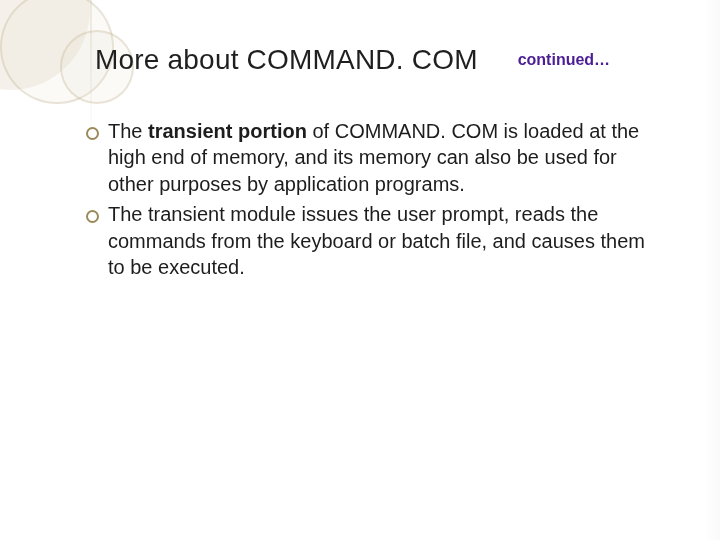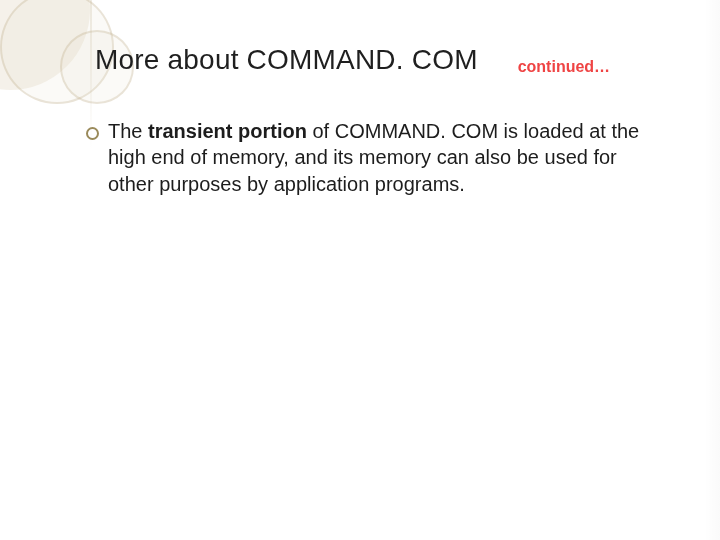--- a/index.html
+++ b/index.html
@@ -44,33 +44,33 @@
     height: 180px;
     background: linear-gradient(to bottom, rgba(190,175,140,0.3), rgba(190,175,140,0));
   }
 
   .title-row {
     position: absolute;
     top: 44px;
     left: 95px;
     right: 60px;
     display: flex;
-    align-items: flex-end;
+    align-items: center;
     gap: 40px;
   }
   .title {
     font-size: 28px;
     font-weight: 400;
     letter-spacing: 0.2px;
     color: #1f1f1f;
   }
   .continued {
     font-size: 16px;
     font-weight: 700;
-    color: #ef4444;
+    color: #4c1d95;
   }
 
   .body {
     position: absolute;
     top: 118px;
     left: 80px;
     right: 64px;
   }
   ul.bullets {
     list-style: none;
@@ -123,18 +123,21 @@
   <div class="title-row">
     <div class="title">More about COMMAND. COM</div>
     <div class="continued">continued…</div>
   </div>
 
   <div class="body">
     <ul class="bullets">
       <li>
         <span>The </span><span class="bold">transient portion</span><span> of COMMAND. COM is loaded at the high end of memory, and its memory can also be used for other purposes by application programs.</span>
       </li>
+      <li>
+        <span>The transient module issues the user prompt, reads the commands from the keyboard or batch file, and causes them to be executed.</span>
+      </li>
     </ul>
   </div>
 
   <div class="right-edge"></div>
 
 </div>
 
 </body></html>

